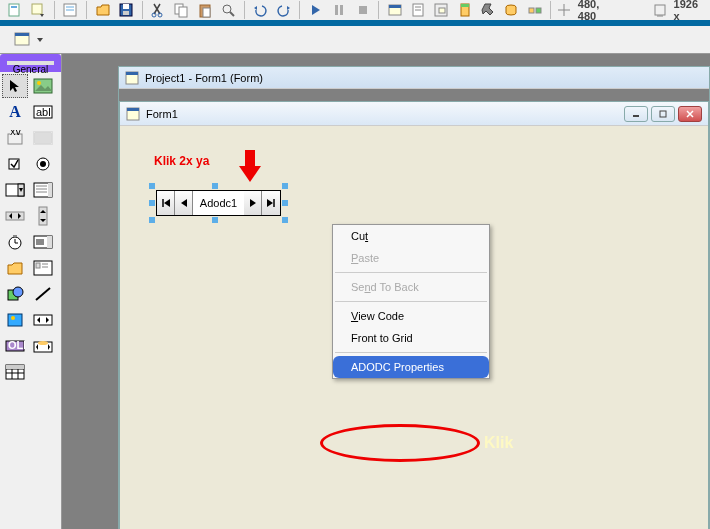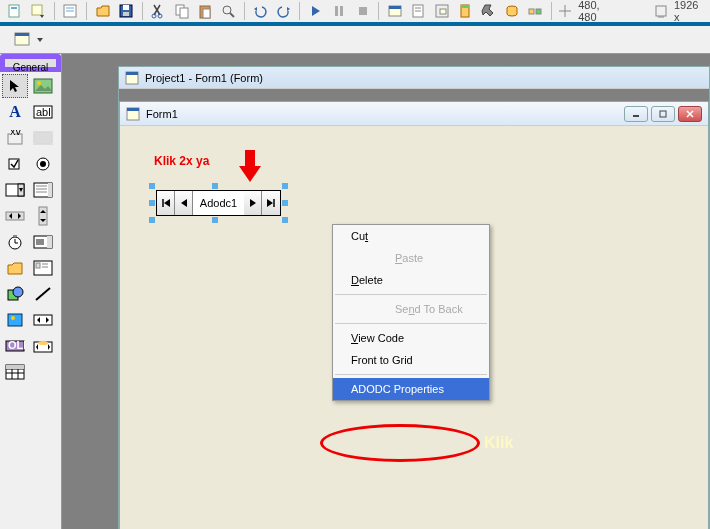--- a/index.html
+++ b/index.html
@@ -1,25 +1,25 @@
 <!DOCTYPE html>
 <html><head>
 <meta charset="utf-8">
 <style>
   * { box-sizing: border-box; margin: 0; padding: 0; font-family: Tahoma, sans-serif; font-size: 11px; }
   body { background: #fff; width: 710px; height: 529px; overflow: hidden; position: relative; }
-  .toolbar { height: 26px; background: #f0f0f0; border-bottom: 4px solid #0369a1; display: flex; align-items: center; padding: 8px 4px; gap: 2px; }
+  .toolbar { height: 26px; background: #f0f0f0; border-bottom: 6px solid #0369a1; display: flex; align-items: center; padding: 8px 4px; gap: 2px; font-weight: bold; }
   .tb-btn { width: 22px; height: 22px; display: flex; align-items: center; justify-content: center; border: 1px solid transparent; cursor: pointer; }
   .tb-sep { width: 1px; height: 18px; background: #bbb; margin: 0 3px; }
   .tb-info { color: #444; margin-left: 4px; }
   .toolbar2 { height: 28px; background: #f0f0f0; border-bottom: 1px solid #999; display: flex; align-items: center; padding: 0 8px; }
   .tb2-btn { width: 28px; height: 24px; display:flex; align-items:center; justify-content:center; border:1px solid transparent; cursor:pointer;}
   .main-area { position: absolute; top: 54px; bottom: 0; left: 0; right: 0; display: flex; }
   .toolbox { width: 62px; background: #f0f0f0; border-right: 1px solid #999; }
-  .toolbox-header { height: 18px; background: #e0e0e0; border: 5px solid #8b5cf6; border-radius: 3px 3px 0 0; text-align: center; line-height: 18px; font-size: 10px; }
+  .toolbox-header { height: 18px; background: #e0e0e0; border: 7px solid #8b5cf6; border-radius: 3px 3px 0 0; text-align: center; line-height: 18px; font-size: 10px; }
   .toolbox-grid { display: flex; flex-wrap: wrap; padding: 2px; gap: 2px; }
   .tool-item { width: 26px; height: 24px; display: flex; align-items: center; justify-content: center; border: 1px solid transparent; cursor: pointer; }
   .tool-item.sel { border: 1px dotted #555; background: #ddd;}
   .mdi-area { flex: 1; background: #808080; position: relative; overflow: hidden; }
   
   .proj-window { position: absolute; left: 56px; top: 12px; right: 0; height: 500px; background: #fff; border: 1px solid #8aa; }
   .proj-title { height: 22px; background: linear-gradient(#e0ecf8,#cfe0f2); display: flex; align-items: center; padding: 0 6px; gap: 6px; border-bottom: 1px solid #ccc; }
   .proj-title .icon { width: 14px; height: 14px; }
   .proj-body { position: absolute; top: 22px; left: 0; right: 0; bottom: 0; background: #808080; }
   
@@ -35,22 +35,22 @@
   
   .adodc-wrap { position: absolute; left: 32px; top: 60px; width: 133px; height: 34px; }
   .sel-handles div { position:absolute; width:6px; height:6px; background:#5caee8; }
   .adodc { border: 1px solid #000; background: #ece9d8; height: 26px; display: flex; align-items: stretch; position: relative; top: 4px; left: 4px; width: 125px;}
   .adodc-btn { width: 18px; border-right: 1px solid #888; display:flex;align-items:center;justify-content:center; background: linear-gradient(#fdfdfd,#e0e0e0); cursor:pointer;}
   .adodc-btn:last-child { border-right: none;}
   .adodc-label { flex:1; display:flex;align-items:center;justify-content:center; background:#fff; font-size:11px;}
   
   .context-menu { position: absolute; left: 270px; top: 170px; width: 158px; background: #f7f7f7; border: 1px solid #979797; box-shadow: 2px 2px 4px rgba(0,0,0,.3);}
   .ctx-item { height: 22px; display: flex; align-items: center; padding: 0 18px; cursor: default; color: #000;}
-  .ctx-item.disabled { color: #aaa; margin-left: 44px; }
-  .ctx-item.highlight { background: #3a6fd8; color: #fff;}
+  .ctx-item.disabled { color: #aaa; }
+  .ctx-item.highlight { background: #3a6fd8; color: #fff; border-radius: 6px;}
   .ctx-sep { height:1px; background:#ccc; margin:3px 2px;}
   .ctx-item u { text-decoration: underline; }
   
   .annot-red { position: absolute; color: #e00; font-weight: bold; font-size: 12px;}
   .annot-orange { position: absolute; color: #fef9c3; font-weight: bold; font-size: 16px;}
   .red-arrow { position: absolute; }
   .red-ellipse { position: absolute; border: 3px solid #e00; border-radius: 50%; pointer-events:none;}
   svg { display:block; }
 </style>
 </head>
@@ -463,23 +463,20 @@
       </div>
     </div>
 
     <div class="context-menu">
       <div class="ctx-item">
           <span>Cu<u>t</u></span>
         </div>
       <div class="ctx-item disabled">
           <span><u>P</u>aste</span>
         </div>
-      <div class="ctx-item">
-          <span><u>D</u>elete</span>
-        </div>
       <div class="ctx-sep"></div>
       <div class="ctx-item disabled">
           <span>Se<u>n</u>d To Back</span>
         </div>
       <div class="ctx-sep"></div>
       <div class="ctx-item">
           <span><u>V</u>iew Code</span>
         </div>
       <div class="ctx-item">
           <span>Front to Grid</span>

